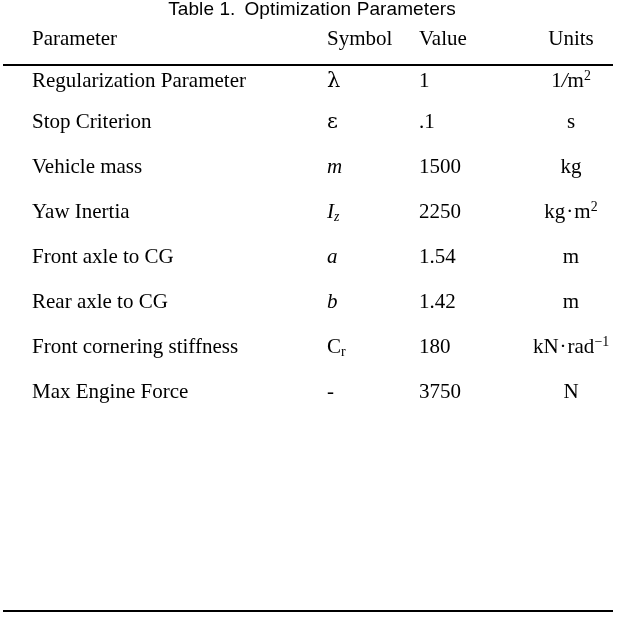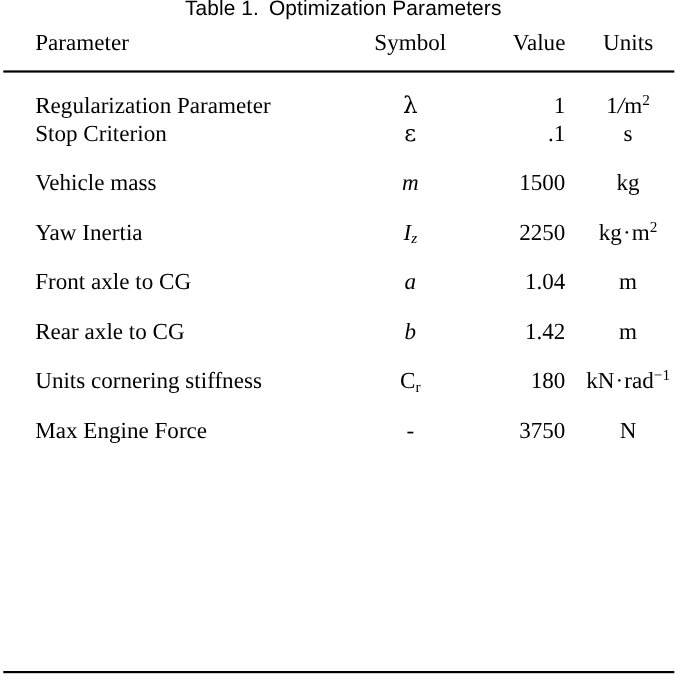--- a/index.html
+++ b/index.html
@@ -62,31 +62,31 @@
   table.params td {
     padding: 0;
     border: 0;
     font-weight: normal;
     vertical-align: baseline;
     white-space: nowrap;
   }
 
   
   .col-param  { width: 295px; text-align: left;   padding-left: 14px !important; }
-  .col-symbol { width: 92px;  text-align: center; }
-  .col-value  { width: 95px;  text-align: right; }
+  .col-symbol { width: 92px;  text-align: left; }
+  .col-value  { width: 95px;  text-align: left; }
   .col-units  { width: 114px; text-align: center; font-family: Liberation Serif, serif; }
 
   thead th {
     height: 38px;
     font-size: 21px;
   }
 
   tbody tr { height: 45px; }
-  tbody tr:first-child td { padding-top: 20px; margin-top: 22px; }
+  tbody tr:first-child td { padding-top: 4px; margin-top: 22px; }
 
   
   .ital  { font-style: italic; }
   .greek { font-style: normal; font-family: "DejaVu Serif", "Liberation Serif", serif; }
   .greek-ital { font-style: italic; font-family: "DejaVu Serif", "Liberation Serif", serif; }
   sup { font-size: 0.66em; vertical-align: 0.52em; line-height: 0; }
   sub { font-size: 0.66em; vertical-align: -0.22em; line-height: 0; }
   .cdot { padding: 0 1px; }
   .slash { font-style: italic; padding: 0 0px; }
 </style>
@@ -137,34 +137,34 @@
       <tr>
         <td class="col-param">Yaw Inertia</td>
         <td class="col-symbol"><span class="ital">I</span><sub class="ital">z</sub></td>
         <td class="col-value">2250</td>
         <td class="col-units"><span>kg</span><span class="cdot">·</span><span>m</span><sup>2</sup></td>
       </tr>
 
       <tr>
         <td class="col-param">Front axle to CG</td>
         <td class="col-symbol"><span class="ital">a</span></td>
-        <td class="col-value">1.04</td>
+        <td class="col-value">1.54</td>
         <td class="col-units">m</td>
       </tr>
 
       <tr>
         <td class="col-param">Rear axle to CG</td>
         <td class="col-symbol"><span class="ital">b</span></td>
         <td class="col-value">1.42</td>
         <td class="col-units">m</td>
       </tr>
 
 
       <tr>
-        <td class="col-param">Units cornering stiffness</td>
+        <td class="col-param">Front cornering stiffness</td>
         <td class="col-symbol"><span>C</span><sub>r</sub></td>
         <td class="col-value">180</td>
         <td class="col-units"><span>kN</span><span class="cdot">·</span><span>rad</span><sup>−1</sup></td>
       </tr>
 
 
 
 
       <tr>
         <td class="col-param">Max Engine Force</td>

